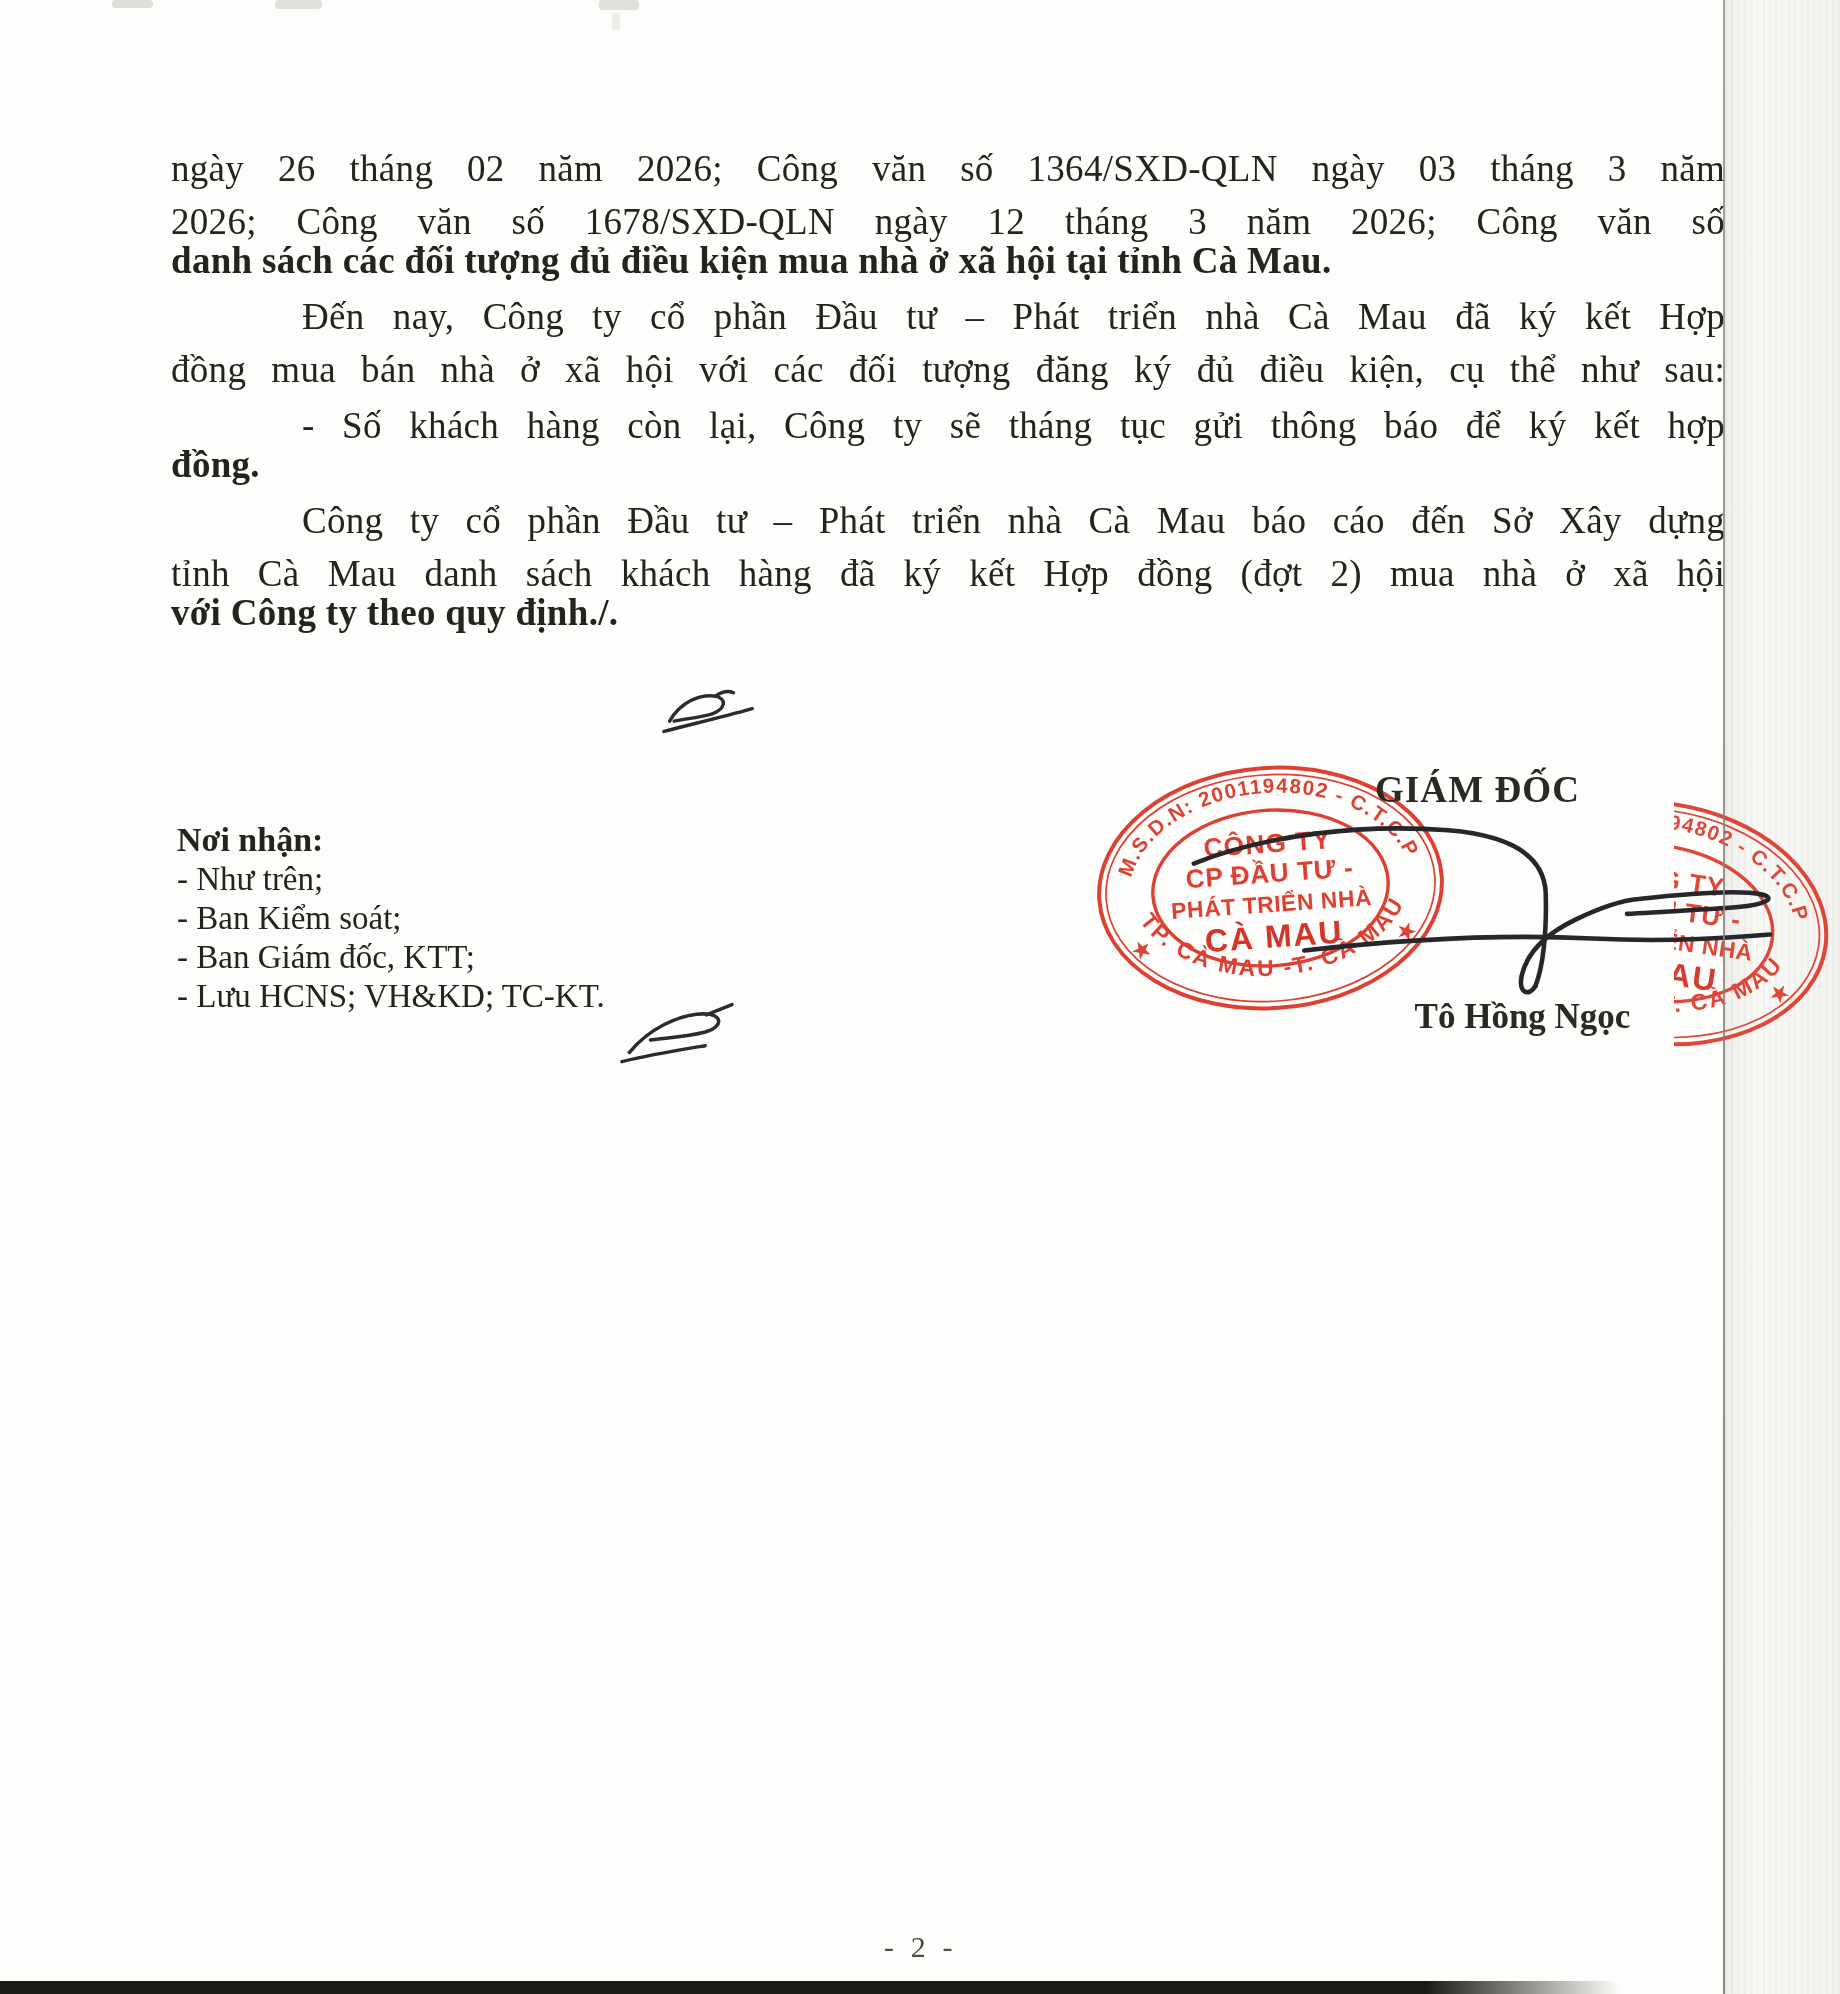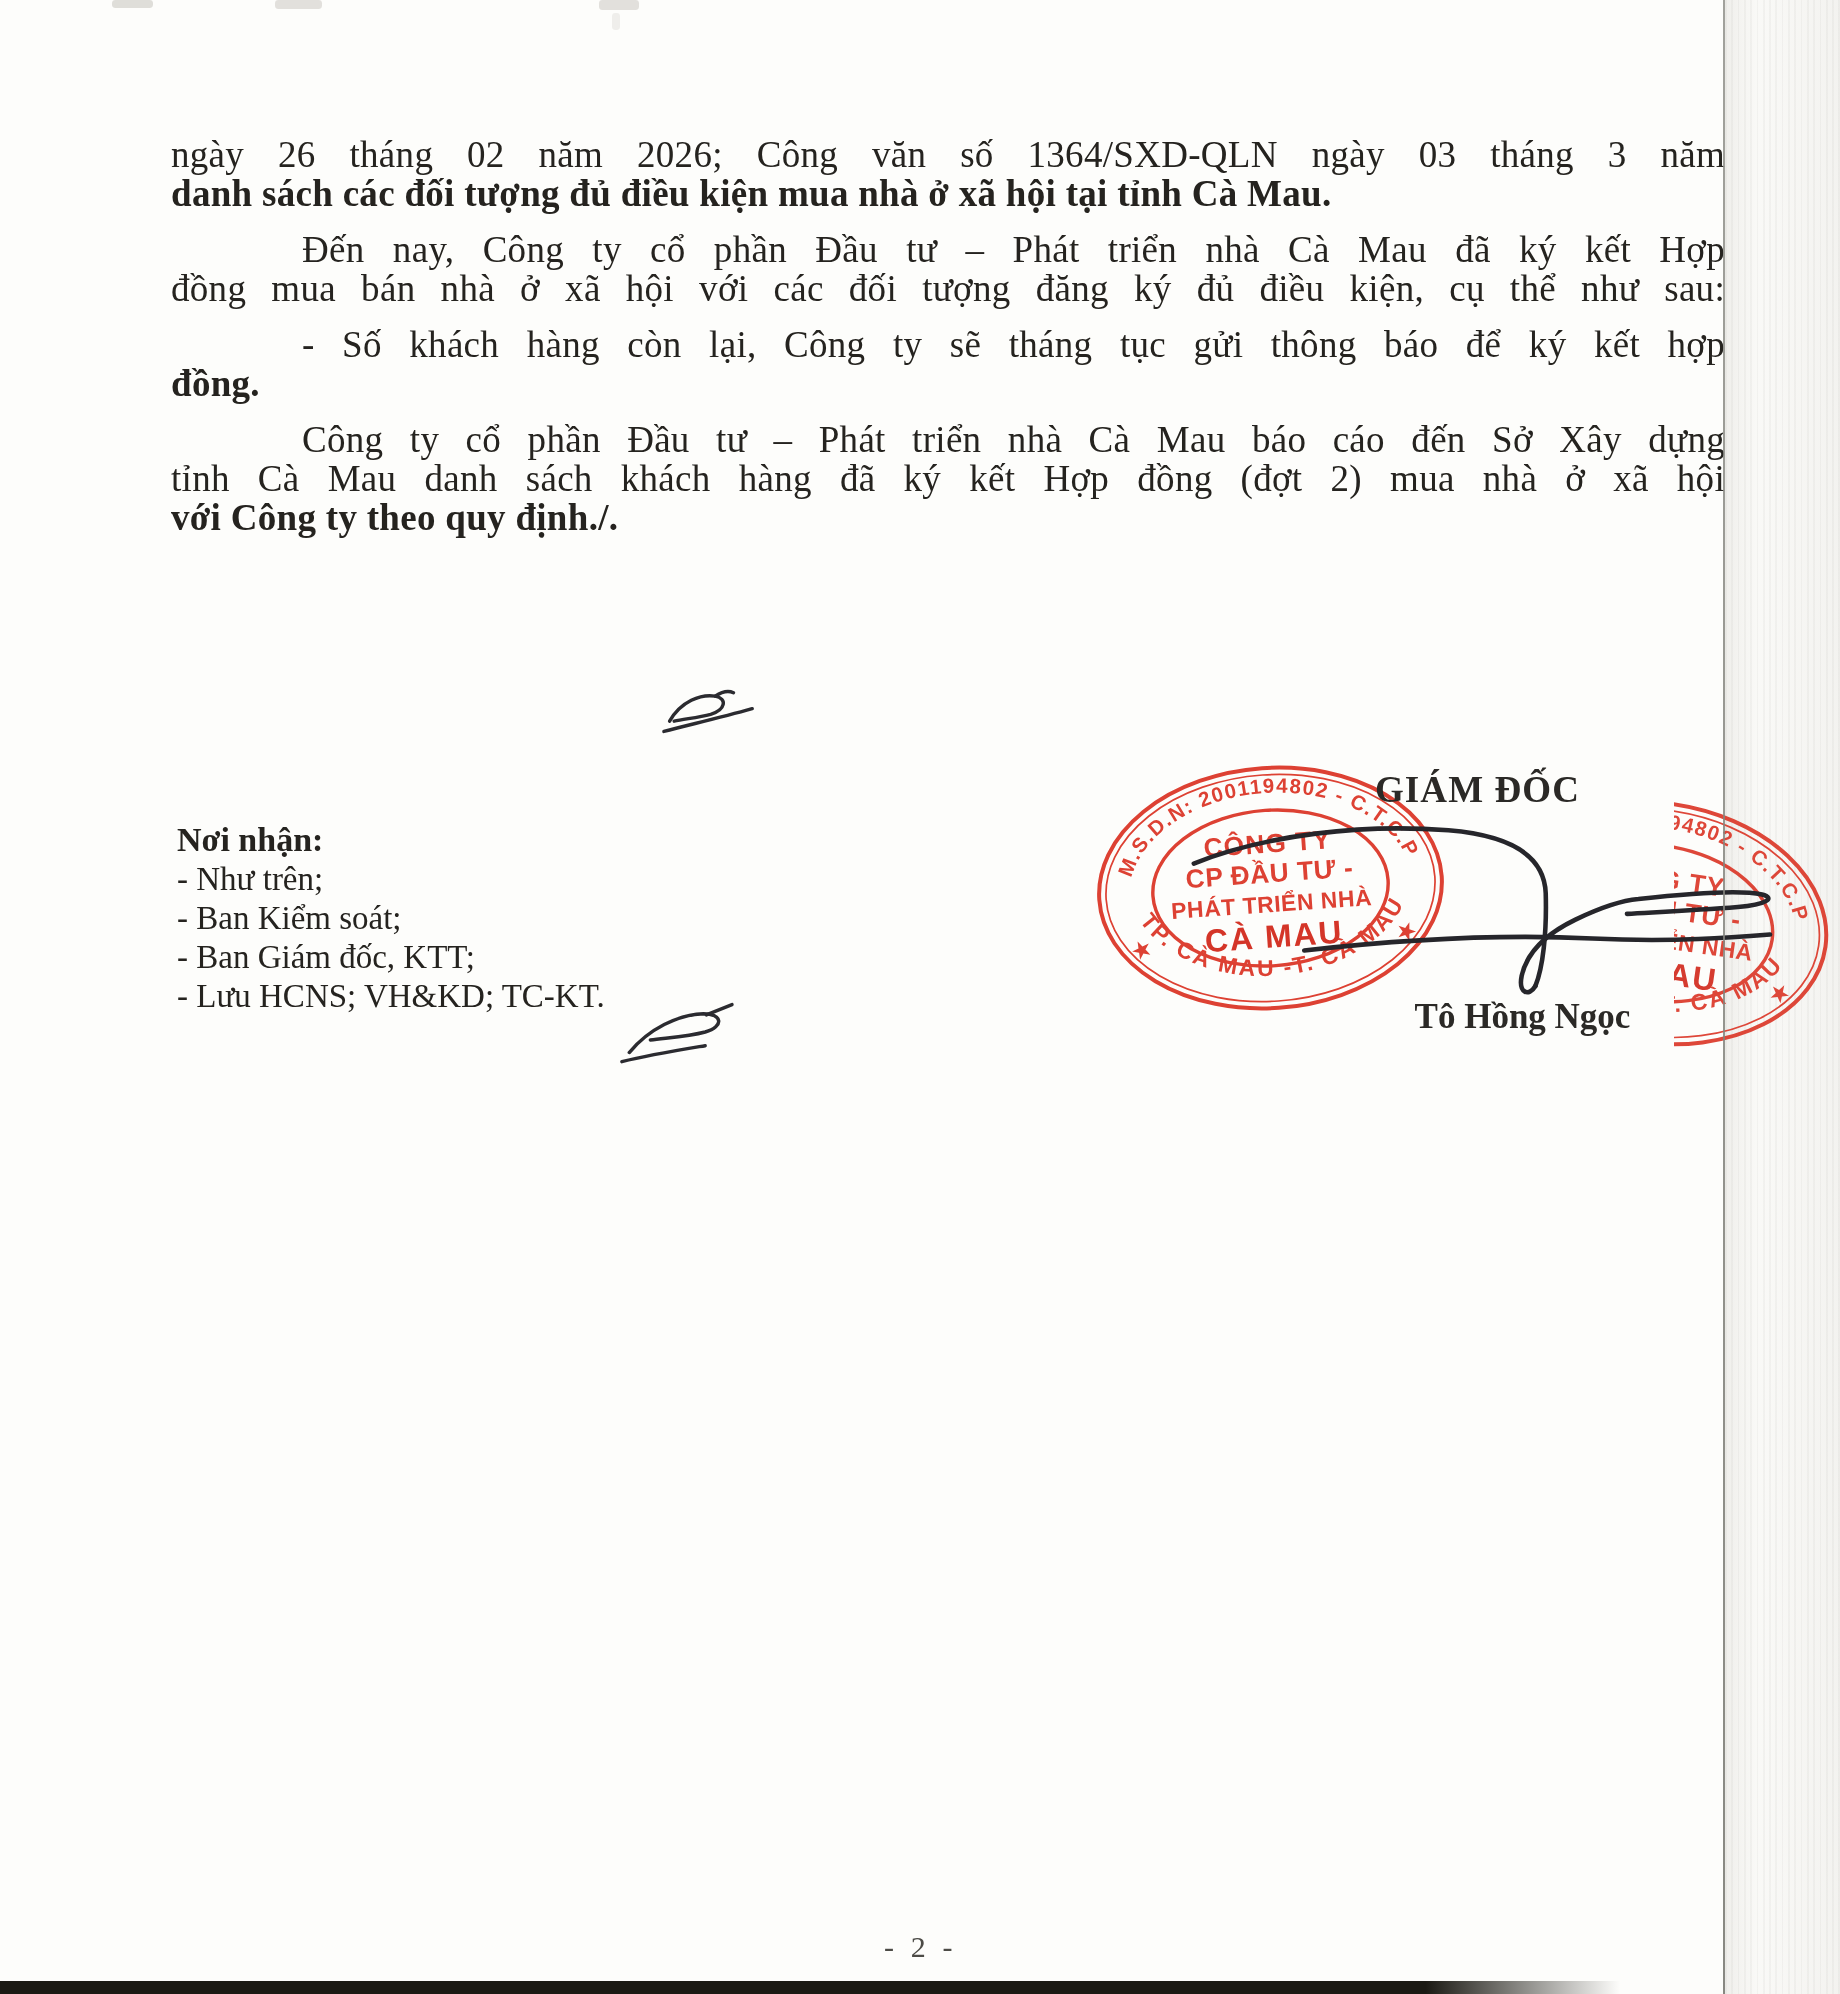--- a/index.html
+++ b/index.html
@@ -4,21 +4,21 @@
 <style>
   html,body{margin:0;padding:0;background:#e9e9e6;}
   .page{
     position:relative;width:1841px;height:1995px;background:#fdfdfb;
     font-family:"Liberation Serif","DejaVu Serif",serif;color:#25231f;overflow:hidden;
   }
   
   .textblock{position:absolute;left:171px;top:135px;width:1554px;}
   .para{margin:0 0 17px 0;}
   .ln{display:block;font-size:37px;line-height:39px;letter-spacing:0.3px;white-space:normal;}
-  .jl{text-align:justify;text-align-last:justify;}
+  .jl{text-align:justify;text-align-last:justify;margin-top:14px;}
   .ll{text-align:left;text-align-last:left;font-weight:bold;}
   .ind{text-indent:131px;}
   .it{font-style:italic;}
   
   .recipients{position:absolute;left:177px;top:820px;width:859px;}
   .recip-head{font-size:34px;line-height:40px;font-weight:bold;}
   .recip-item{font-size:33px;line-height:39px;}
   
   .signblock-title{position:absolute;left:1277px;top:768px;width:401px;text-align:center;
     font-size:37px;font-weight:bold;letter-spacing:1.1px;color:#2b2926;z-index:6;}
@@ -57,20 +57,21 @@
 <div class="page">
 
   <div class="smudge sm1"></div>
   <div class="smudge sm2"></div>
   <div class="smudge sm3"></div>
   <div class="smudge sm4"></div>
 
   <div class="textblock">
     <div class="para">
       <span class="ln jl">ngày 26 tháng 02 năm 2026; Công văn số 1364/SXD-QLN ngày 03 tháng 3 năm</span>
+      <span class="ln jl">2026; Công văn số 1678/SXD-QLN ngày 12 tháng 3 năm 2026; Công văn số</span>
       <span class="ln ll">danh sách các đối tượng đủ điều kiện mua nhà ở xã hội tại tỉnh Cà Mau.</span>
     </div>
     <div class="para">
       <span class="ln jl ind">Đến nay, Công ty cổ phần Đầu tư – Phát triển nhà Cà Mau đã ký kết Hợp</span>
       <span class="ln jl">đồng mua bán nhà ở xã hội với các đối tượng đăng ký đủ điều kiện, cụ thể như sau:</span>
     </div>
     <div class="para">
       <span class="ln jl ind">- Số khách hàng còn lại, Công ty sẽ tháng tục gửi thông báo để ký kết hợp</span>
       <span class="ln ll">đồng.</span>
     </div>

